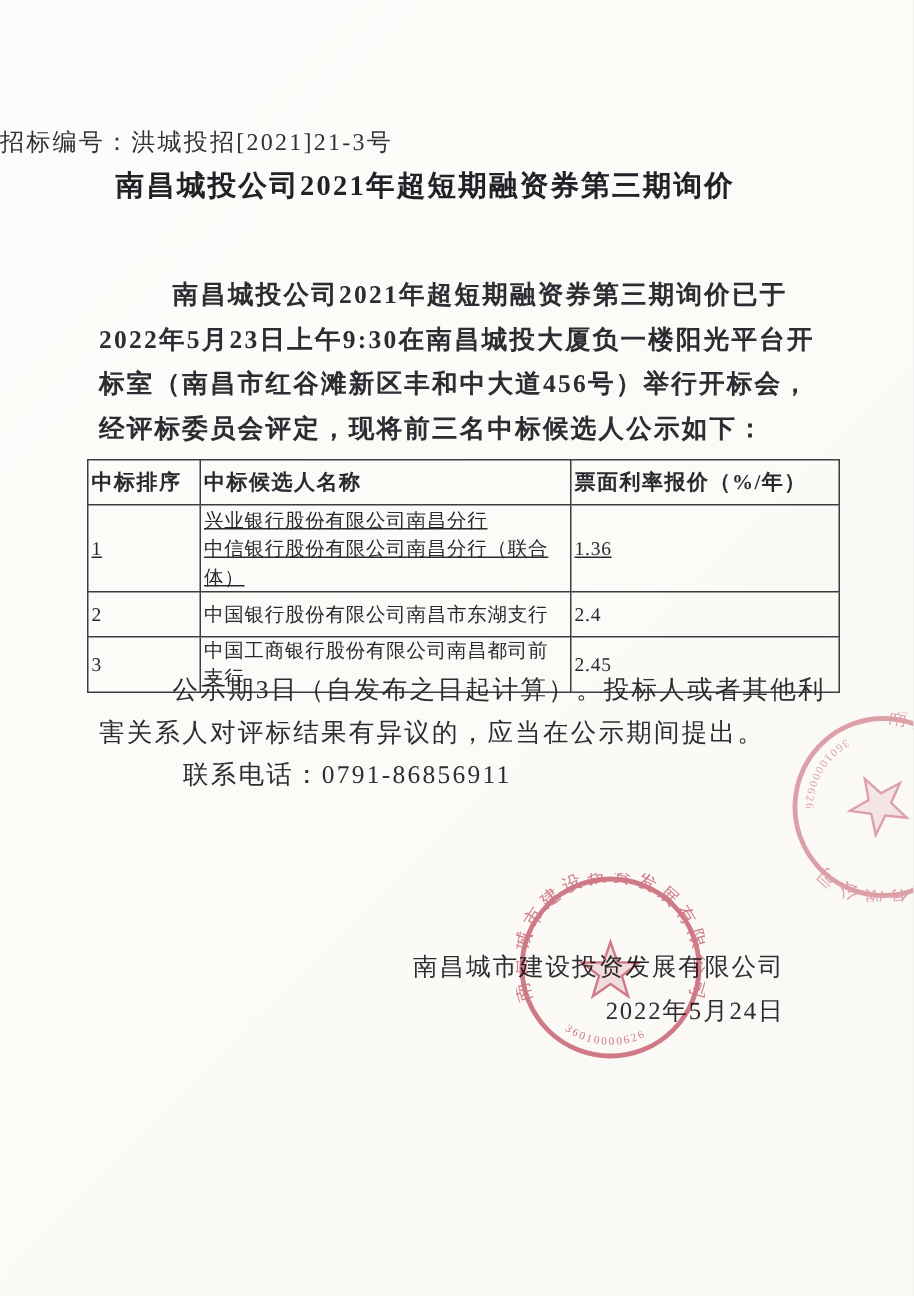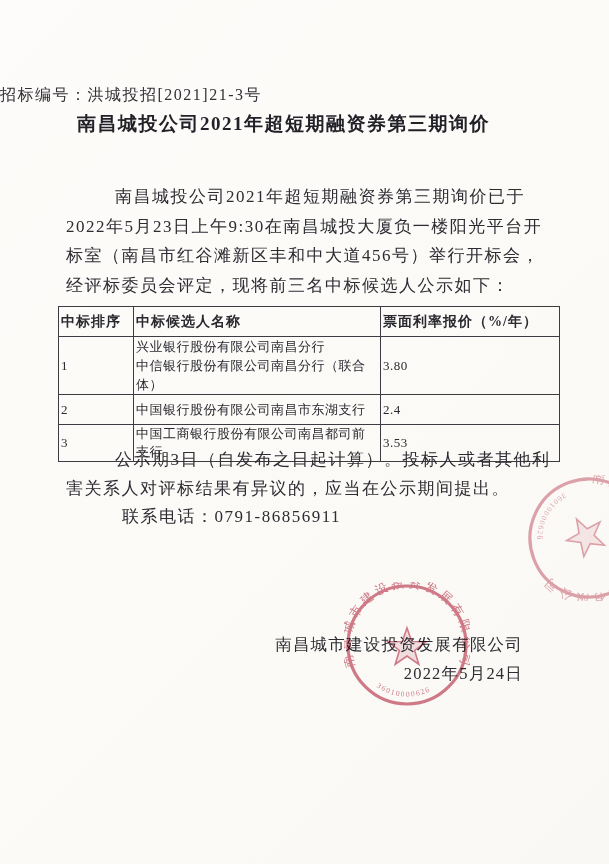--- a/index.html
+++ b/index.html
@@ -19,36 +19,36 @@
     font-size:16px;letter-spacing:1.5px;color:#303036;
   }
   .title{
     left:0;width:567px;text-align:center;font-weight:700;color:#212127;
     font-size:19px;letter-spacing:1.5px;
   }
   .title1{top:111px;}
   .title2{top:139px;}
   .intro{
     top:182px;left:66px;right:56px;
-    font-size:17px;letter-spacing:1.5px;line-height:29.5px;color:#2c2c32;
+    font-size:17px;letter-spacing:1.5px;line-height:29.5px;color:#2c2c32;font-weight:bold;
   }
   .indent1{text-indent:49px;}
   .doc-table{
     top:306px;left:58px;width:501px;
     border-collapse:collapse;table-layout:fixed;
     color:#29292f;
   }
   .doc-table td,.doc-table th{
     border:1.4px solid #3c3c42;
     text-align:left;vertical-align:middle;
     padding:0 2px;overflow:hidden;margin-left:36px;
   }
   .doc-table th{font-size:14px;font-weight:700;letter-spacing:1px;height:29px;}
   .doc-table td{font-size:13px;letter-spacing:0.5px;}
-  .row-tall td{height:43px;}
+  .row-tall td{height:43px;text-decoration:underline;}
   .row-std td{height:29px;}
   .name-two-lines div{line-height:19px;}
   .rate-cell{font-size:14px;letter-spacing:0.5px;}
   .col-rank{width:75px;}
   .col-name{width:247px;}
   .col-rate{width:179px;}
   .notice{
     top:446px;left:66px;right:56px;
     font-size:17px;letter-spacing:1.5px;line-height:28.5px;color:#2c2c32;
   }
@@ -97,31 +97,31 @@
       <th>票面利率报价（%/年）</th>
     </tr>
     <tr class="row-tall">
       <td>1</td>
       <td>
         <div class="name-two-lines">
           <div>兴业银行股份有限公司南昌分行</div>
           <div>中信银行股份有限公司南昌分行（联合体）</div>
         </div>
       </td>
-      <td class="rate-cell">3.80</td>
+      <td class="rate-cell">1.36</td>
     </tr>
     <tr class="row-std">
       <td>2</td>
       <td>中国银行股份有限公司南昌市东湖支行</td>
       <td class="rate-cell">2.4</td>
     </tr>
     <tr class="row-std">
       <td>3</td>
       <td>中国工商银行股份有限公司南昌都司前支行</td>
-      <td class="rate-cell">3.53</td>
+      <td class="rate-cell">2.45</td>
     </tr>
   </tbody>
     </table>
 
   <div class="abs notice">
     <div class="indent1">公示期3日（自发布之日起计算）。投标人或者其他利</div>
     <div>害关系人对评标结果有异议的，应当在公示期间提出。</div>
     <div class="indent2">联系电话：0791-86856911</div>
   </div>
 

